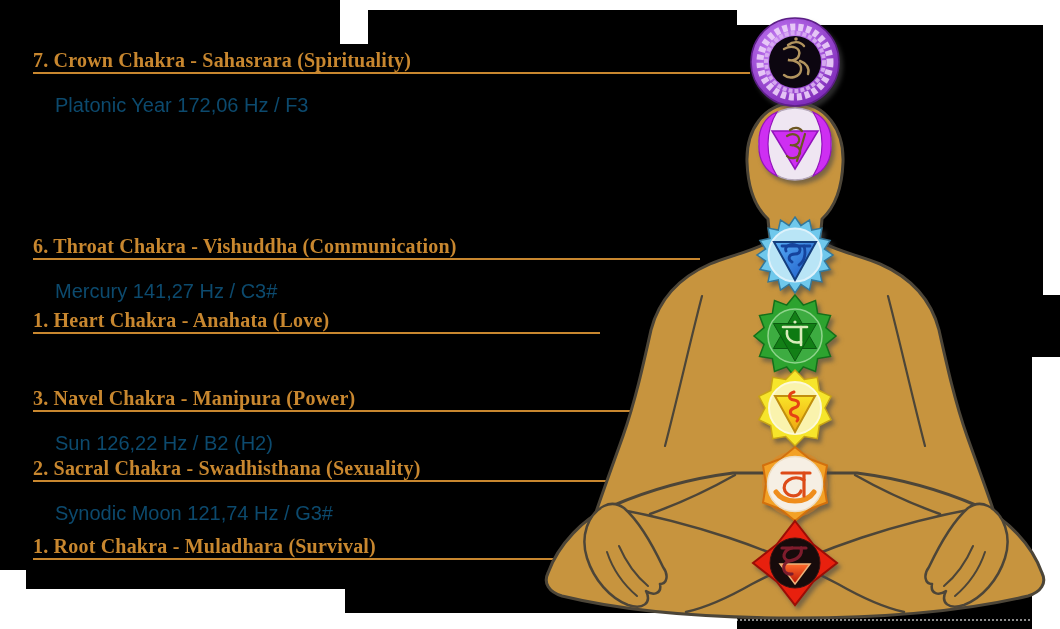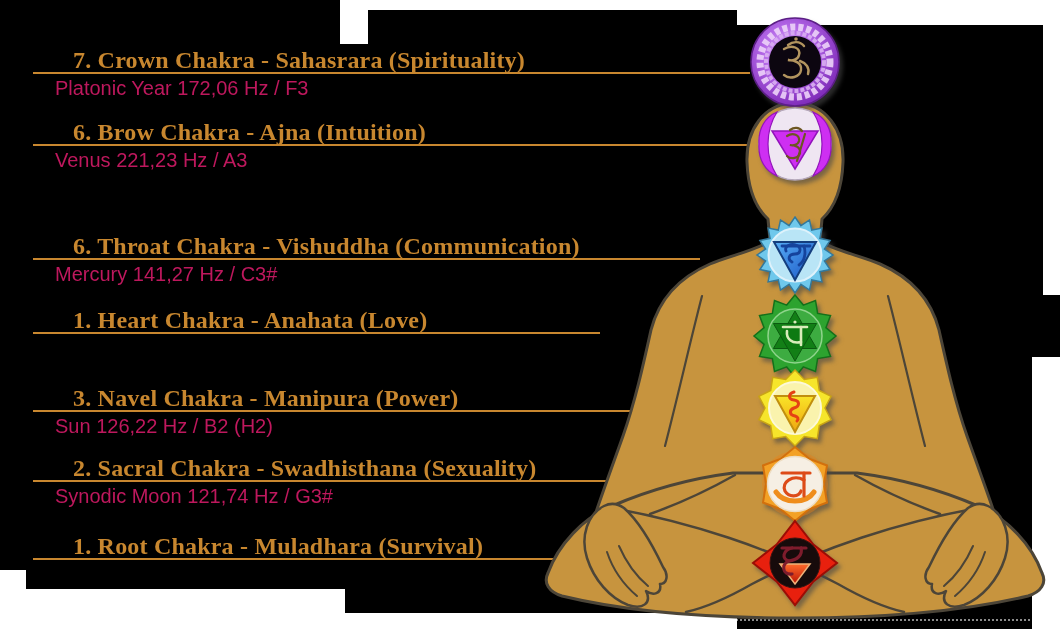--- a/index.html
+++ b/index.html
@@ -6,28 +6,28 @@
   .stage{
     position:relative;width:1060px;height:629px;overflow:hidden;
     background:#ffffff;font-family:"Liberation Sans",sans-serif;
   }
   .bg-black{position:absolute;background:#000;}
   .bg-white{position:absolute;background:#fff;}
   .dotline{position:absolute;border-top:2px dotted rgba(255,255,255,.55);}
   .crow{position:absolute;left:33px;z-index:3;}
   .ctitle{
     font-family:"Liberation Serif","DejaVu Serif",serif;
-    font-weight:bold;font-size:24px;line-height:20px;
-    color:var(--accent);letter-spacing:.2px;white-space:nowrap;margin-left:40px;
+    font-weight:bold;font-size:20px;line-height:20px;
+    color:var(--accent);letter-spacing:.2px;white-space:nowrap;
   }
   .cline{height:2px;background:var(--accent);margin-top:2px;}
   .csub{
     font-family:"Liberation Sans","DejaVu Sans",sans-serif;
-    font-size:20px;line-height:22px;color:#be185d;
-    margin:3px 0 0 22px;white-space:nowrap;
+    font-size:20px;line-height:22px;color:#0c4a6e;
+    margin:20px 0 0 22px;white-space:nowrap;
   }
   .stage{--accent:#c8872f;}
   svg.figure{position:absolute;left:0;top:0;z-index:5;pointer-events:none;}
   .ck{filter:drop-shadow(3px 4px 2px rgba(70,70,70,.6));}
 </style>
 </head>
 <body>
 
 <div class="stage">
 
@@ -39,25 +39,20 @@
   <div class="bg-white" style="left:1032px;top:357px;width:28px;height:272px;"></div>
   <div class="bg-white" style="left:0;top:589px;width:345px;height:40px;"></div>
   <div class="bg-white" style="left:0;top:570px;width:26px;height:59px;"></div>
   <div class="bg-white" style="left:345px;top:613px;width:392px;height:16px;"></div>
   <div class="dotline" style="left:560px;top:619px;width:470px;"></div>
 
   <div class="crow" style="top:50px">
     <div class="ctitle">7. Crown Chakra - Sahasrara (Spirituality)</div>
     <div class="cline" style="width:717px"></div>
     <div class="csub">Platonic Year 172,06 Hz / F3</div>
-  </div>
-  <div class="crow" style="top:122px">
-    <div class="ctitle">6. Brow Chakra - Ajna (Intuition)</div>
-    <div class="cline" style="width:717px"></div>
-    <div class="csub">Venus 221,23 Hz / A3</div>
   </div>
   <div class="crow" style="top:236px">
     <div class="ctitle">6. Throat Chakra - Vishuddha (Communication)</div>
     <div class="cline" style="width:667px"></div>
     <div class="csub">Mercury 141,27 Hz / C3#</div>
   </div>
   <div class="crow" style="top:310px">
     <div class="ctitle">1. Heart Chakra - Anahata (Love)</div>
     <div class="cline" style="width:567px"></div>
   </div>

